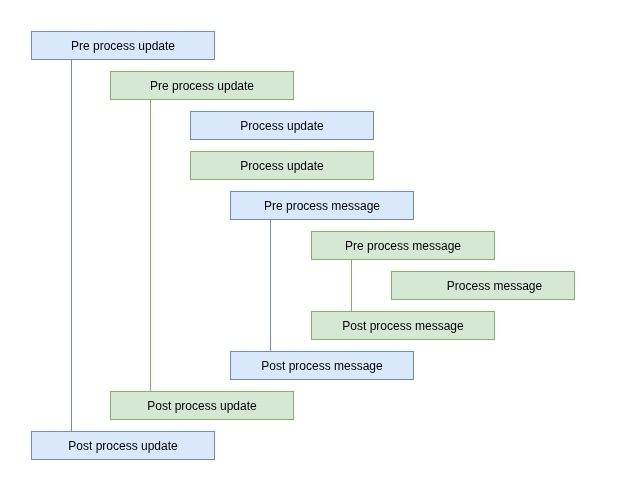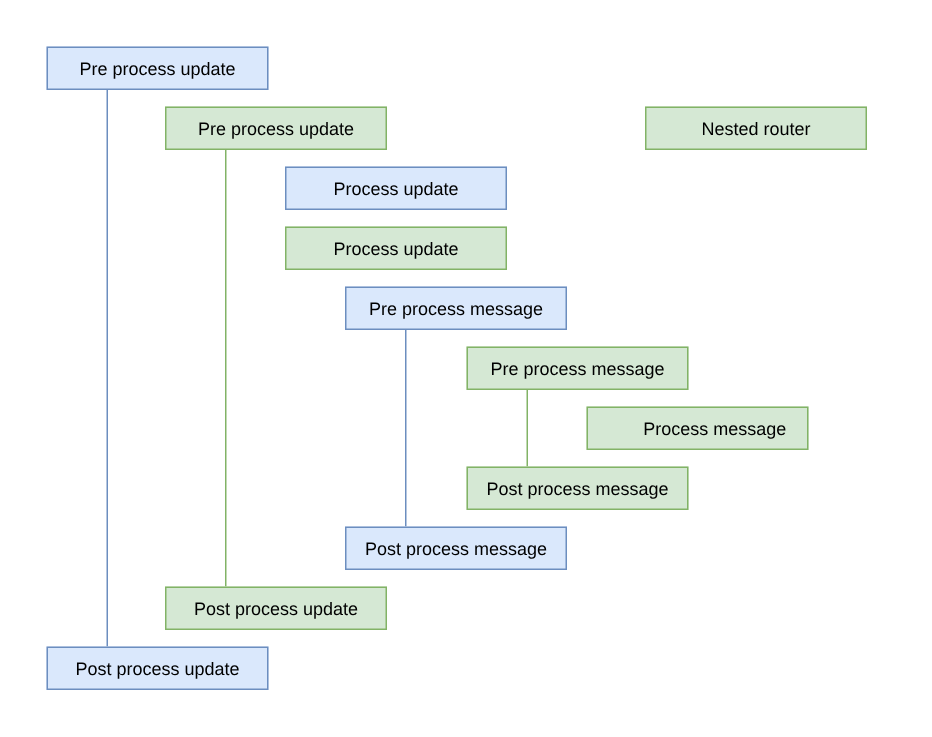--- a/index.html
+++ b/index.html
@@ -10,21 +10,21 @@
   .canvas {
     position: relative;
     width: 621px;
     height: 491px;
     background: #ffffff;
     font-family: "Liberation Sans", sans-serif;
     overflow: hidden;
   }
   .node {
     position: absolute;
-    width: 148px;
+    width: 184px;
     height: 29px;
     box-sizing: border-box;
     border: 1px solid;
     display: flex;
     align-items: center;
     justify-content: center;
     font-size: 12px;
     color: #000000;
     white-space: nowrap;
   }
@@ -45,21 +45,20 @@
   <div class="connector blue" style="left:71px;  top:60px;  height:371px;"></div>
   <div class="connector green" style="left:150px; top:100px; height:291px;"></div>
   <div class="connector blue" style="left:270px; top:220px; height:131px;"></div>
   <div class="connector green" style="left:351px; top:260px; height:51px;"></div>
 
   <div class="node blue" style="left:31px;  top:31px;">Pre process update</div>
 
 
   <div class="node green" style="left:110px; top:71px;">Pre process update</div>
 
-  <div class="node green" style="left:430px; top:71px;">Nested router</div>
 
   <div class="node blue" style="left:190px; top:111px;">Process update</div>
 
   <div class="node green" style="left:190px; top:151px;">Process update</div>
 
   <div class="node blue" style="left:230px; top:191px;">Pre process message</div>
 
   <div class="node green" style="left:311px; top:231px;">Pre process message</div>
 
   <div class="node green" style="left:391px; top:271px;padding-left:23px;">Process message</div>

